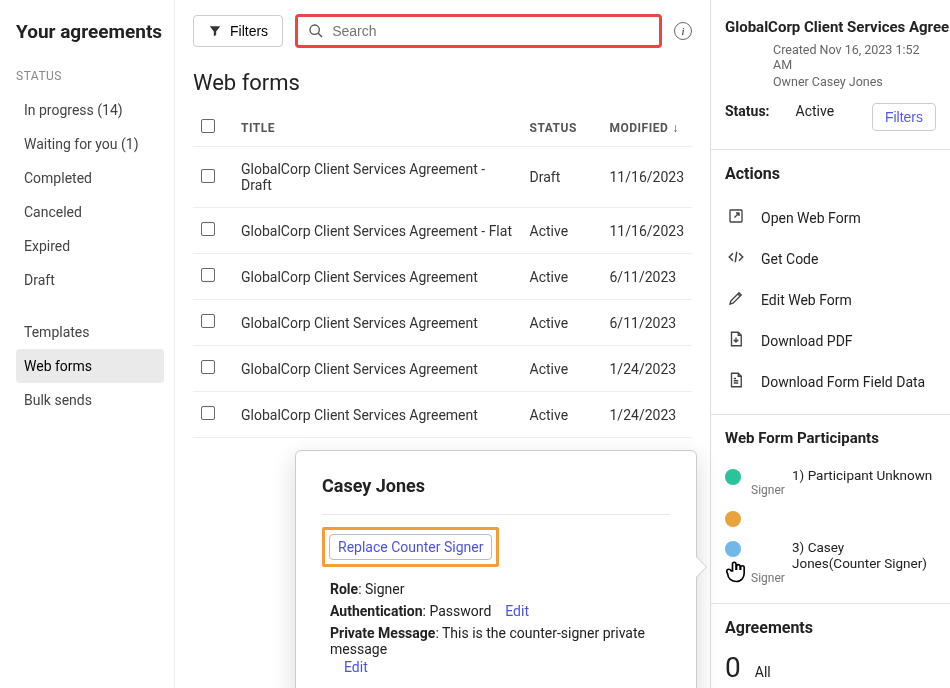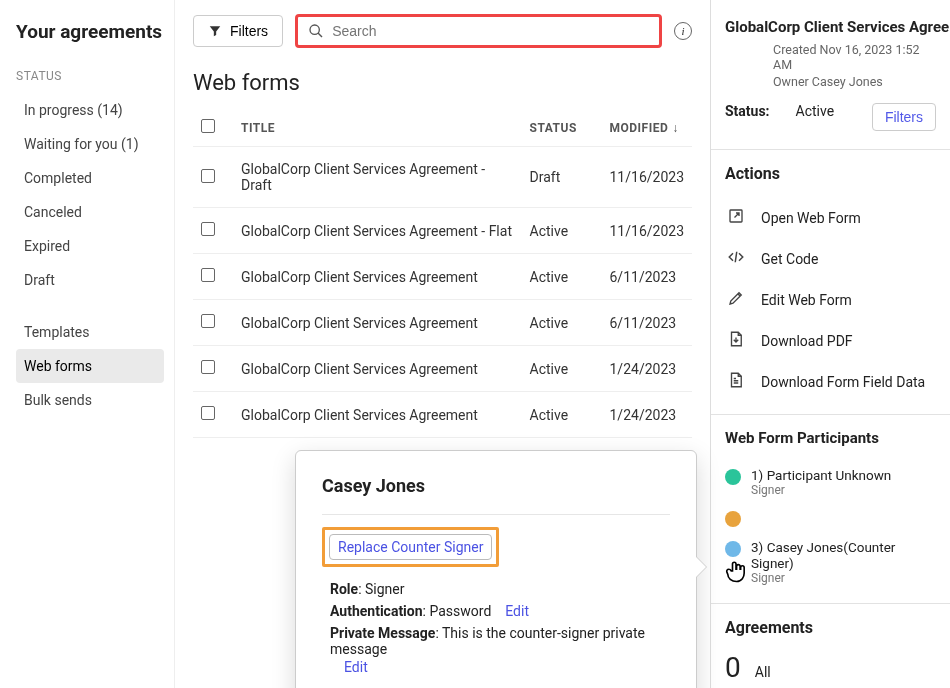--- a/index.html
+++ b/index.html
@@ -32,21 +32,21 @@
 .rp-status-row { display: flex; align-items: flex-start; gap: 26px; margin: 14px 0 18px; }
 .rp-status-row .lbl { font-weight: 700; font-size: 14px; }
 .rp-status-row .val { font-size: 14px; }
 .btn-disable { border: 1px solid #ccc; border-radius: 4px; padding: 5px 12px; color: #5259e8; background: #fff; cursor: pointer; font-size: 14px; margin-left: auto; }
 .rp-section-h { font-size: 16px; font-weight: 700; margin: 10px 0 14px; }
 .action-item { display: flex; align-items: center; gap: 16px; padding: 10px 2px; font-size: 14px; cursor: pointer; }
 .action-item svg { width: 18px; height: 18px; flex-shrink: 0; }
 .divider { border-top: 1px solid #e2e2e2; margin: 12px -14px 14px; }
 .part-row { display: flex; gap: 10px; padding: 6px 0; }
 .part-dot { width: 16px; height: 16px; border-radius: 50%; margin-top: 2px; flex-shrink: 0; }
-.part-text .pname { font-size: 13.5px; }
+.part-text .pname { font-size: 13.5px; margin-left: 41px; }
 .part-text .prole { font-size: 12px; color: #777; }
 .agreements-stat { display: flex; align-items: flex-end; gap: 14px; margin-top: 10px; }
 .agreements-stat .num { font-size: 28px; font-weight: 400; }
 .agreements-stat .lab { font-size: 14px; margin-bottom: 4px; }
 .popover { position: absolute; left: 295px; top: 450px; width: 402px; background: #fff; border: 1px solid #ccc; border-radius: 6px; box-shadow: 0 8px 24px rgba(0,0,0,0.15); padding: 24px 26px 22px; }
 .popover h3 { font-size: 18px; font-weight: 700; margin-bottom: 18px; }
 .popover hr { border: none; border-top: 1px solid #e6e6e6; margin-bottom: 12px; }
 .replace-box { display: inline-block; border: 3px solid #f29d38; padding: 4px; border-radius: 2px; margin-bottom: 8px; }
 .replace-link { color: #4b52e3; border: 1px solid #bbb; border-radius: 4px; padding: 4px 8px; display: inline-block; cursor: pointer; font-size: 14px; }
 .popover .field { font-size: 14px; margin: 6px 8px; }

